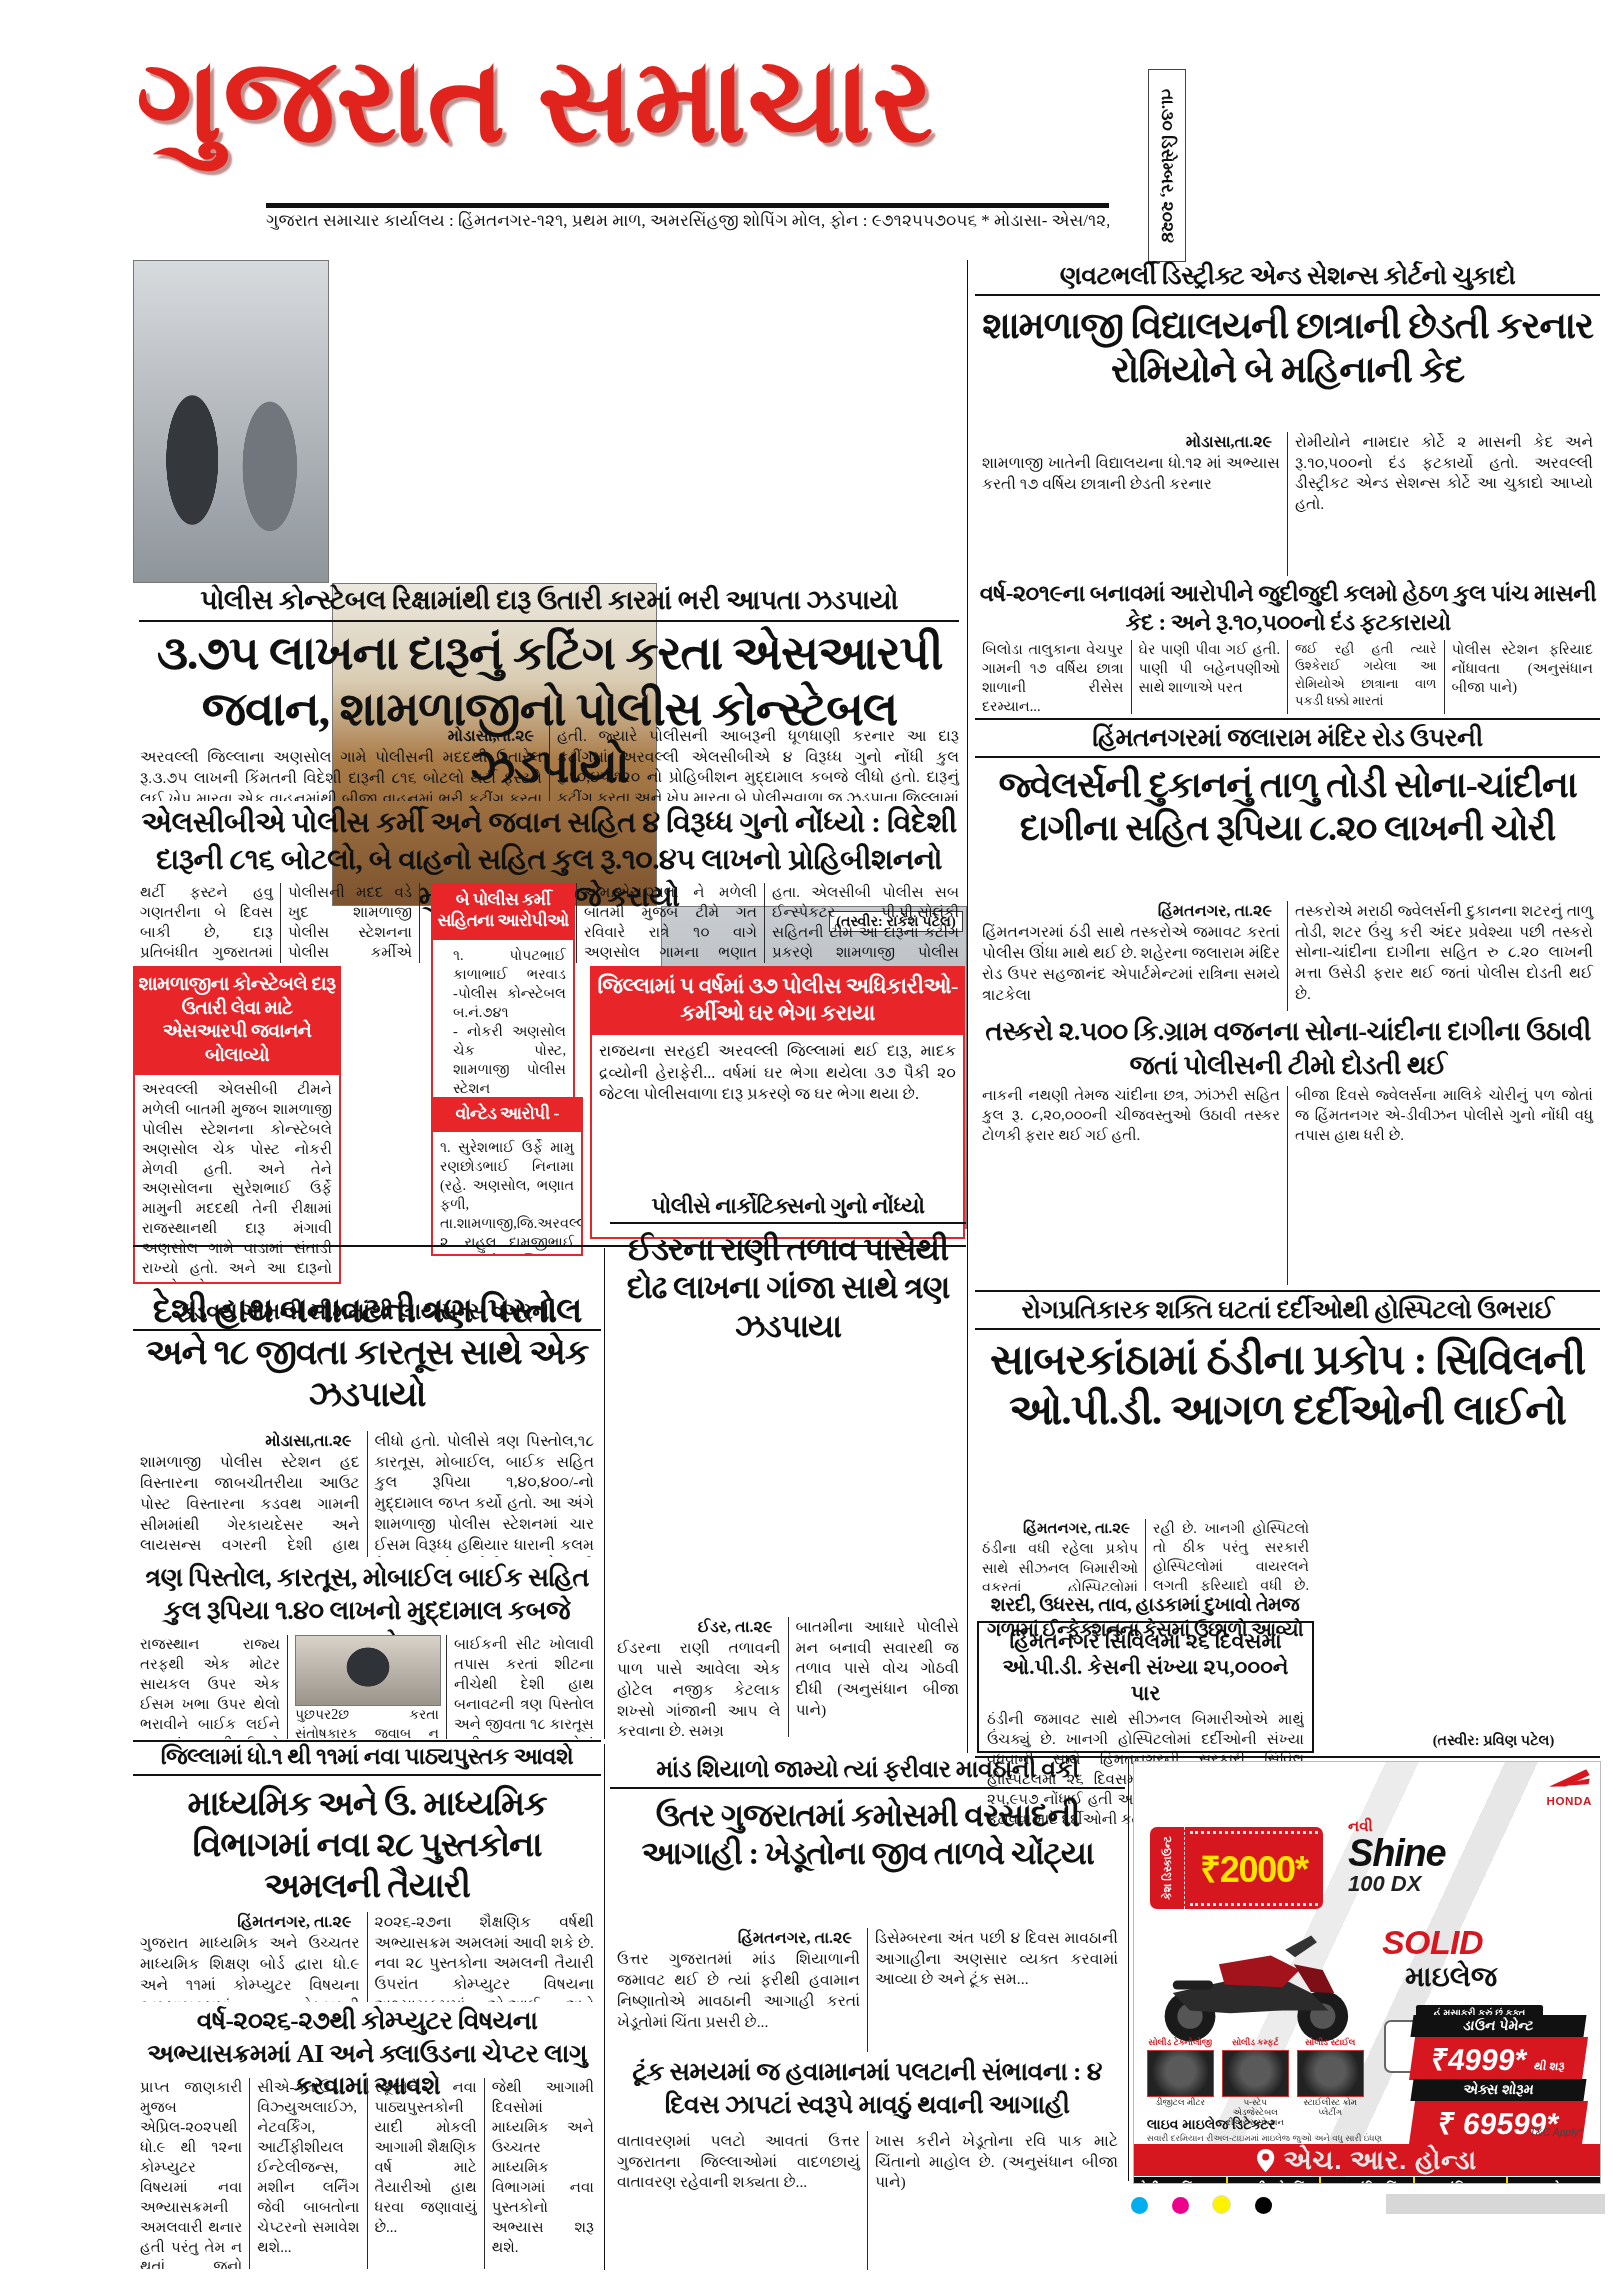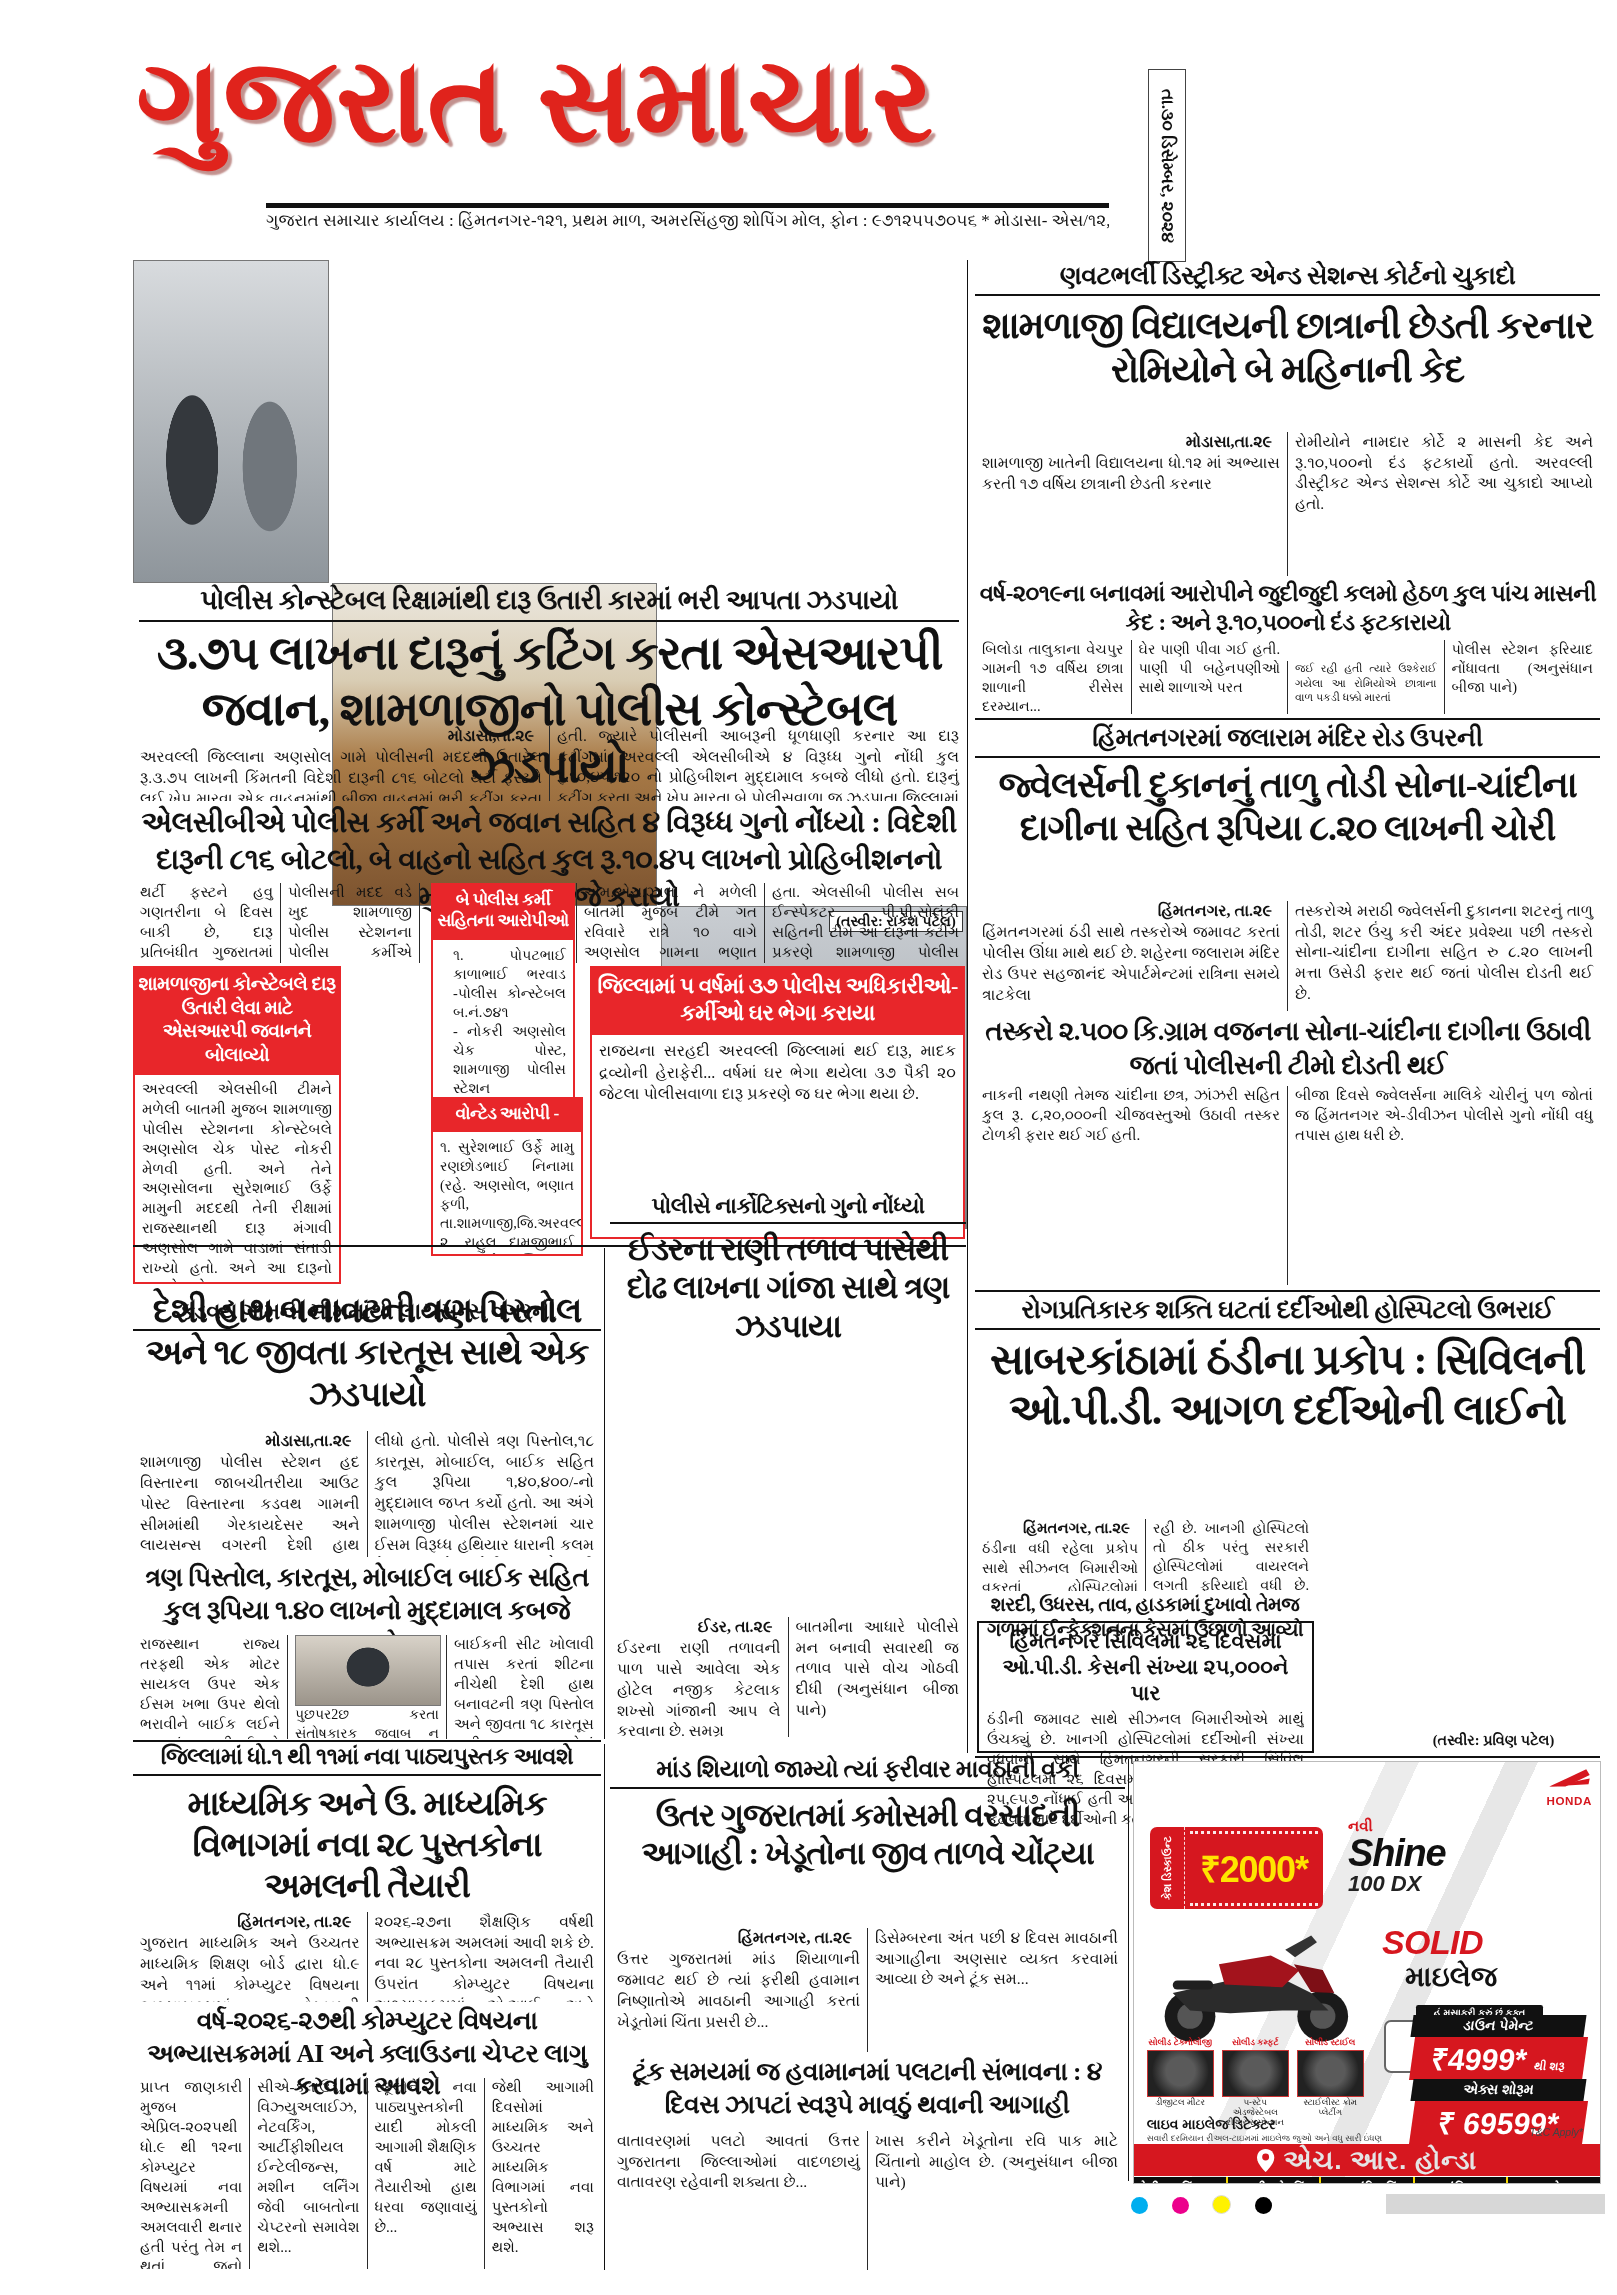--- a/index.html
+++ b/index.html
@@ -206,21 +206,21 @@
     <div class="col">
       <div class="dateline">મોડાસા,તા.૨૯</div>
       <div class="body-txt">શામળાજી ખાતેની વિદ્યાલયના ધો.૧૨ માં અભ્યાસ કરતી ૧૭ વર્ષિય છાત્રાની છેડતી કરનાર</div>
     </div>
     <div class="col body-txt">રોમીયોને નામદાર કોર્ટે ૨ માસની કેદ અને રૂ.૧૦,૫૦૦નો દંડ ફટકાર્યો હતો. અરવલ્લી ડીસ્ટ્રીકટ એન્ડ સેશન્સ કોર્ટે આ ચુકાદો આપ્યો હતો.</div>
   </div>
   <div class="abs sub" style="left:979px;top:579px;width:618px;font-size:23px;">વર્ષ-૨૦૧૯ના બનાવમાં આરોપીને જુદીજુદી કલમો હેઠળ કુલ પાંચ માસની કેદ : અને રૂ.૧૦,૫૦૦નો દંડ ફટકારાયો</div>
   <div class="abs cols small-cols" style="left:975px;top:640px;width:625px;height:74px;">
     <div class="col body-txt" style="font-size:14.4px;">બિલોડા તાલુકાના વેચપુર ગામની ૧૭ વર્ષિય છાત્રા શાળાની રીસેસ દરમ્યાન...</div>
     <div class="col body-txt" style="font-size:14.4px;">ઘેર પાણી પીવા ગઈ હતી. પાણી પી બહેનપણીઓ સાથે શાળાએ પરત</div>
-    <div class="col body-txt" style="font-size:11px;margin-top:21px;">જઈ રહી હતી ત્યારે ઉશ્કેરાઈ ગયેલા આ રોમિયોએ છાત્રાના વાળ પકડી ધક્કો મારતાં</div>
+    <div class="col body-txt" style="font-size:13px;">જઈ રહી હતી ત્યારે ઉશ્કેરાઈ ગયેલા આ રોમિયોએ છાત્રાના વાળ પકડી ધક્કો મારતાં</div>
     <div class="col body-txt" style="font-size:14.4px;">પોલીસ સ્ટેશન ફરિયાદ નોંધાવતા (અનુસંધાન બીજા પાને)</div>
   </div>
   <div class="abs rule-h" style="left:975px;top:718px;width:625px;"></div>
 
   <div class="abs kicker" style="left:975px;top:723px;width:625px;font-size:25.4px;">હિંમતનગરમાં જલારામ મંદિર રોડ ઉપરની</div>
   <div class="abs hl" style="left:975px;top:764px;width:625px;height:133px;font-size:36px;">જ્વેલર્સની દુકાનનું તાળુ તોડી સોના-ચાંદીના દાગીના સહિત રૂપિયા ૮.૨૦ લાખની ચોરી</div>
   <div class="abs cols" style="left:975px;top:901px;width:625px;height:110px;">
     <div class="col">
       <div class="dateline">હિંમતનગર, તા.૨૯</div>
       <div class="body-txt">હિંમતનગરમાં ઠંડી સાથે તસ્કરોએ જમાવટ કરતાં પોલીસ ઊંધા માથે થઈ છે. શહેરના જલારામ મંદિર રોડ ઉપર સહજાનંદ એપાર્ટમેન્ટમાં રાત્રિના સમયે ત્રાટકેલા</div>

